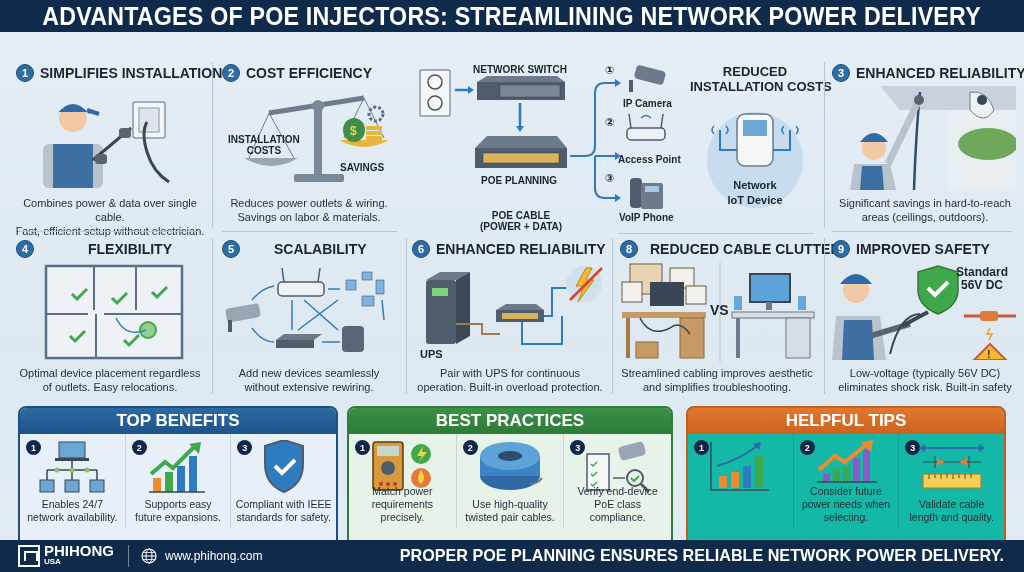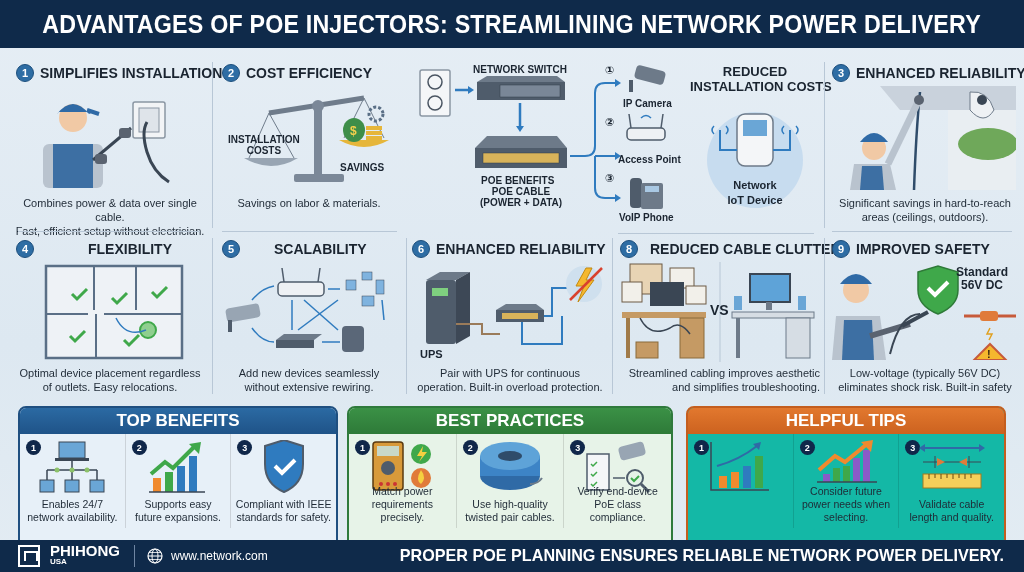--- a/index.html
+++ b/index.html
@@ -4,21 +4,21 @@
 <style>
   * { box-sizing: border-box; margin: 0; padding: 0; }
   html, body { width: 1024px; height: 572px; overflow: hidden; }
   body {
     font-family: "Liberation Sans", "DejaVu Sans", sans-serif;
     background: linear-gradient(180deg, #e6eef5 0%, #dde8f1 60%, #e3ecf3 100%);
     color: #1f2a36;
     position: relative;
   }
   .header {
-    position: absolute; left: 0; top: 0; width: 1024px; height: 48px;
+    position: absolute; left: 0; top: 0; width: 1024px; height: 32px;
     background: #0f2a4a;
     display: flex; align-items: center; justify-content: center;
   }
   .header h1 {
     color: #fff; font-size: 25px; font-weight: 700; letter-spacing: 0.2px;
     font-family: "Liberation Sans", sans-serif; white-space: nowrap;
     transform: scaleX(0.93);
   }
   .cell { position: absolute; }
   .cell-title {
@@ -65,21 +65,21 @@
   .panel-blue .panel-head { background: linear-gradient(#2b6aa3, #1f5388); }
   .panel-green { left: 347px; width: 326px; border-color: #2f7a3c; background: #e7f3e8; }
   .panel-green .panel-head { background: linear-gradient(#3b9146, #2e7a38); }
   .panel-orange { left: 686px; width: 320px; border-color: #c45e1e; background: #14b8a6; }
   .panel-orange .panel-head { background: linear-gradient(#e2782e, #cc621f); }
 
   .footer {
     position: absolute; left: 0; top: 540px; width: 1024px; height: 32px; background: #0f2a4a;
     display: flex; align-items: center; color: #fff;
   }
-  .logo { display: flex; align-items: center; margin-left: 18px; gap: 10px; }
+  .logo { display: flex; align-items: center; margin-left: 18px; gap: 4px; }
   .logo-mark { width: 22px; height: 22px; border: 2px solid #fff; position: relative; }
   .logo-mark::after { content: ""; position: absolute; left: 4px; top: 4px; width: 10px; height: 8px; border: 2px solid #fff; border-bottom: none; }
   .logo-text { display: flex; flex-direction: column; line-height: 11px; }
   .logo-name { font-weight: 700; font-size: 15px; }
   .logo-sub { font-size: 8px; font-weight: 700; }
   .f-sep { width: 1px; height: 22px; background: #6f86a3; margin: 0 12px 0 14px; }
   .globe { width: 16px; height: 16px; margin-right: 8px; }
   .url { font-size: 12px; }
   .tagline { margin-left: auto; margin-right: 20px; font-weight: 700; font-size: 17px; white-space: nowrap; transform: scaleX(0.95); transform-origin: right center; }
 </style>
@@ -137,20 +137,21 @@
       <rect x="142" y="43" width="16" height="4" fill="#e6b63a"></rect>
       <rect x="142" y="48" width="16" height="4" fill="#e6b63a"></rect>
     <circle cx="152" cy="26" r="7" fill="none" stroke="#5a6f86" stroke-width="3" stroke-dasharray="3 2"></circle>
   </svg>
   <div class="lbl" style="left:14px;top:74px;line-height:11px;">
     <div>INSTALLATION</div>
       <div>COSTS</div>
   </div>
   <div class="lbl" style="left:126px;top:102px;">SAVINGS</div>
   <div class="desc" style="top:136px;">
+    <div>Reduces power outlets &amp; wiring.</div>
       <div>Savings on labor &amp; materials.</div>
   </div>
 </div>
 <div class="hdiv" style="left:18px;top:231px;width:182px;"></div>
 <div class="hdiv" style="left:222px;top:231px;width:175px;"></div>
 
 <div class="cell" style="left:405px;top:58px;width:290px;height:172px;">
   <svg class="img" style="left:0;top:0;" width="290" height="172" viewBox="0 0 290 172">
 
     <g>
@@ -194,22 +195,22 @@
       <path d="M236 60 q5 -5 10 0" fill="none" stroke="#2f7bbf" stroke-width="1.5"></path>
     </g>
 
     <g>
       <rect x="225" y="120" width="12" height="30" rx="4" fill="#4f5c6b"></rect>
       <rect x="236" y="125" width="22" height="26" rx="2" fill="#6d7a89"></rect>
       <rect x="240" y="128" width="14" height="6" fill="#a9c8e3"></rect>
     </g>
   </svg>
   <div class="lbl" style="left:68px;top:6px;">NETWORK SWITCH</div>
-  <div class="lbl" style="left:76px;top:117px;">POE BENEFITS</div>
-  <div class="lbl" style="left:70px;top:128px;line-height:11px;width:92px;">
+  <div class="lbl" style="left:76px;top:117px;">POE PLANNING</div>
+  <div class="lbl" style="left:70px;top:152px;line-height:11px;width:92px;">
     <div>POE CABLE</div>
       <div>(POWER + DATA)</div>
   </div>
   <div class="lbl-sm" style="left:200px;top:6px;">①</div>
   <div class="lbl" style="left:218px;top:40px;text-align:right;">IP Camera</div>
   <div class="lbl-sm" style="left:200px;top:58px;">②</div>
   <div class="lbl" style="left:213px;top:96px;">Access Point</div>
   <div class="lbl-sm" style="left:200px;top:114px;">③</div>
   <div class="lbl" style="left:214px;top:154px;">VoIP Phone</div>
 </div>
@@ -372,21 +373,21 @@
     <line x1="100" y1="0" x2="100" y2="100" stroke="#b8c7d6"></line>
     <rect x="130" y="12" width="40" height="28" fill="#5ea3d8" stroke="#3a4654" stroke-width="2"></rect>
     <rect x="146" y="40" width="6" height="8" fill="#6d7a89"></rect>
     <rect x="112" y="50" width="82" height="6" fill="#d6dde4" stroke="#6d7a89"></rect>
     <rect x="116" y="56" width="4" height="40" fill="#6d7a89"></rect>
     <rect x="166" y="56" width="24" height="40" fill="#d6dde4" stroke="#6d7a89"></rect>
     <rect x="114" y="34" width="8" height="14" fill="#6aa6d6"></rect>
     <rect x="178" y="34" width="8" height="14" fill="#6aa6d6"></rect>
   </svg>
   <div class="lbl-sm" style="left:96px;top:66px;font-size:14px;">VS</div>
-  <div class="desc" style="top:130px;text-align:right;">
+  <div class="desc" style="top:130px;">
     <div>Streamlined cabling improves aesthetic</div>
       <div>and simplifies troubleshooting.</div>
   </div>
 </div>
 <div class="vdiv" style="left:824px;top:238px;height:156px;"></div>
 
 <div class="cell" style="left:826px;top:236px;width:198px;height:160px;">
   <div class="cell-title" style="position:absolute;left:6px;top:4px;">
     <span class="badge">9</span>
     <span>IMPROVED SAFETY</span>
@@ -585,15 +586,15 @@
     </div>
   </div>
   <div class="f-sep"></div>
   <svg class="globe" viewBox="0 0 16 16">
     <circle cx="8" cy="8" r="7" fill="none" stroke="#fff" stroke-width="1.2"></circle>
     <ellipse cx="8" cy="8" rx="3" ry="7" fill="none" stroke="#fff" stroke-width="1"></ellipse>
     <line x1="1" y1="8" x2="15" y2="8" stroke="#fff" stroke-width="1"></line>
     <line x1="2" y1="4.5" x2="14" y2="4.5" stroke="#fff" stroke-width="0.8"></line>
     <line x1="2" y1="11.5" x2="14" y2="11.5" stroke="#fff" stroke-width="0.8"></line>
   </svg>
-  <span class="url">www.network.com</span>
+  <span class="url">www.phihong.com</span>
   <span class="tagline">PROPER POE PLANNING ENSURES RELIABLE NETWORK POWER DELIVERY.</span>
 </div>
 
 </body></html>

